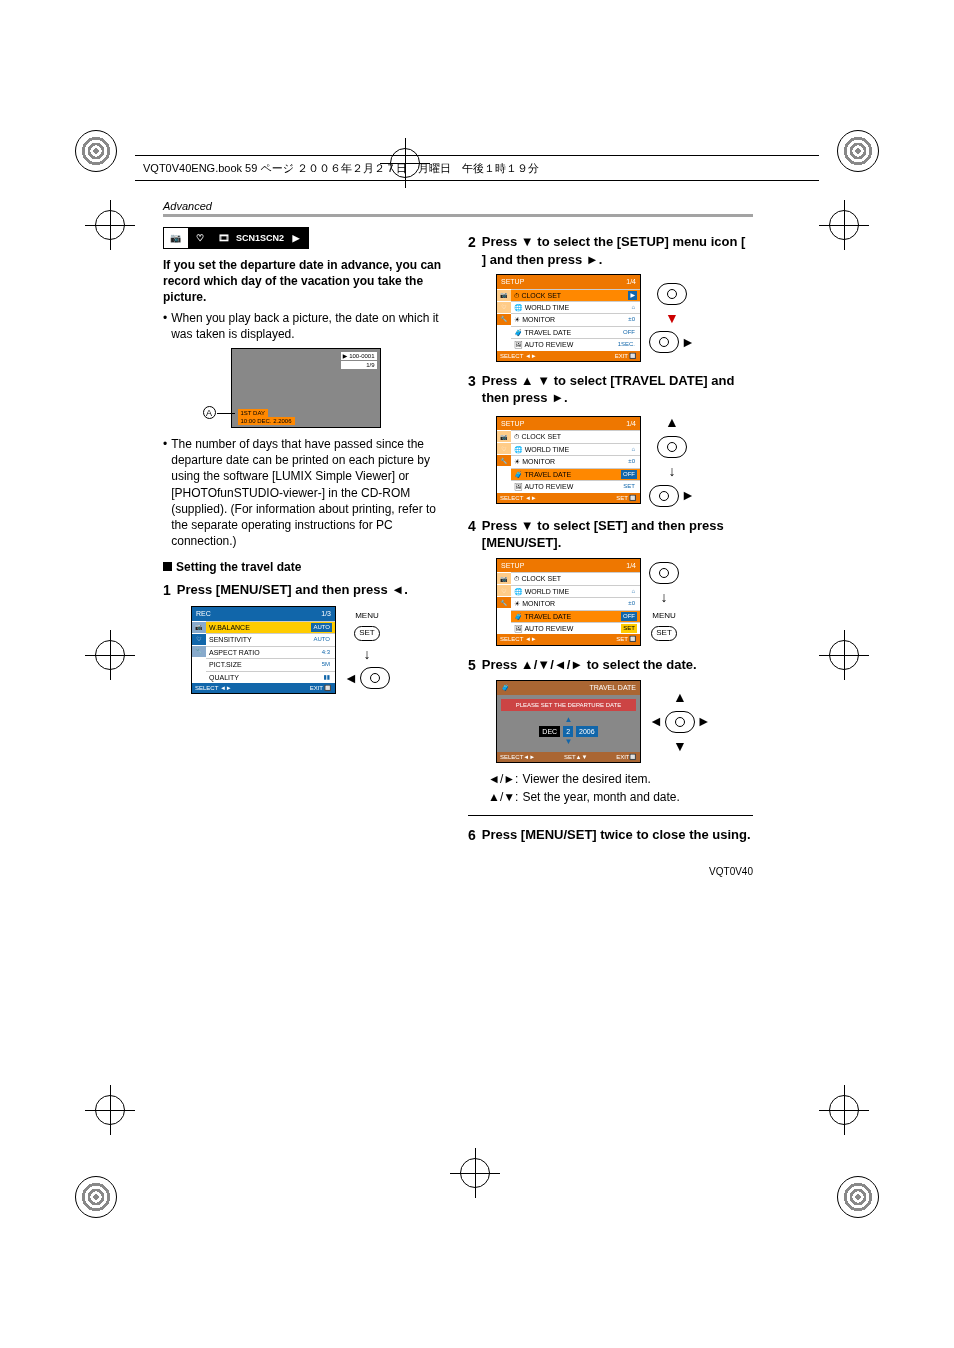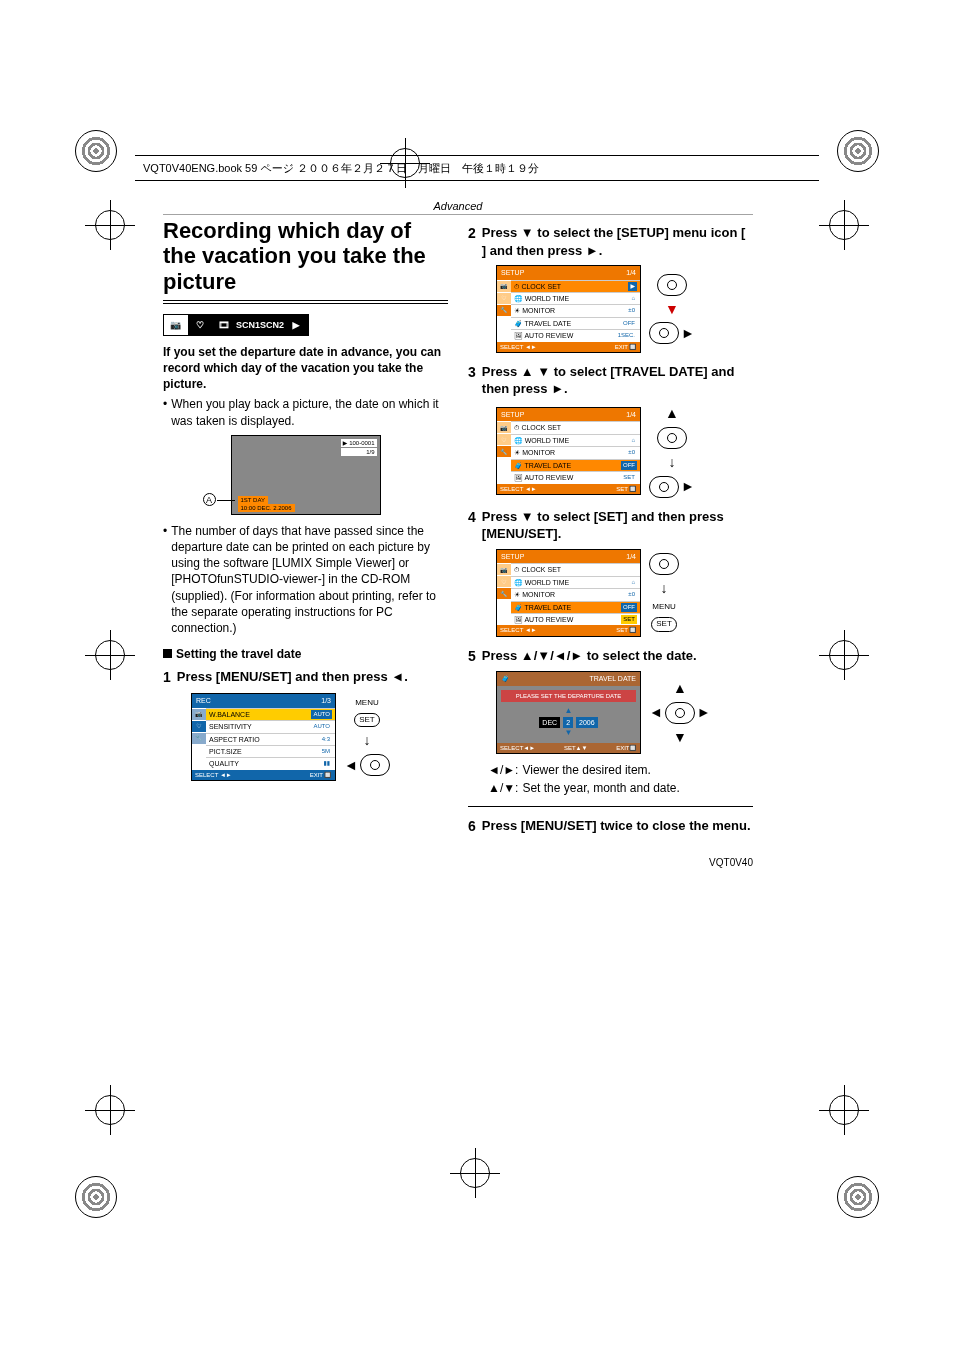--- a/index.html
+++ b/index.html
@@ -9,21 +9,21 @@
   .reg-circle-outer { width: 42px; height: 42px; border-radius: 50%; background: radial-gradient(circle, #888 0%, #888 10%, #fff 10%, #fff 20%, #888 20%, #888 30%, #fff 30%, #fff 40%, #888 40%, #888 50%, #fff 50%); border: 1px solid #000; }
   .reg-cross { width: 50px; height: 50px; position: relative; }
   .reg-cross::before, .reg-cross::after { content: ''; position: absolute; background: #000; }
   .reg-cross::before { width: 100%; height: 1px; top: 50%; left: 0; }
   .reg-cross::after { height: 100%; width: 1px; left: 50%; top: 0; }
   .reg-cross .c { position: absolute; width: 30px; height: 30px; border: 1px solid #000; border-radius: 50%; top: 10px; left: 10px; }
 
   .header-line { position: absolute; top: 155px; left: 135px; right: 135px; height: 26px; border-top: 1px solid #000; border-bottom: 1px solid #000; font-size: 11px; display: flex; align-items: center; padding-left: 8px; }
 
   .page-area { position: absolute; top: 200px; left: 163px; width: 590px; }
-  .adv { text-align: center; font-style: italic; font-size: 11px; border-bottom: 1px solid #a3a3a3; padding-bottom: 2px; margin-bottom: 3px; }
+  .adv { text-align: left; font-style: italic; font-size: 11px; border-bottom: 3px solid #a3a3a3; padding-bottom: 2px; margin-bottom: 10px; }
 
   .columns { display: flex; gap: 20px; }
   .col { flex: 1; font-size: 12px; line-height: 1.35; }
 
   h1.title { font-size: 22px; font-weight: bold; line-height: 1.15; border-bottom: 4px double #000; padding-bottom: 6px; margin-bottom: 10px; }
 
   .mode-strip { display: inline-flex; border: 1px solid #000; margin-bottom: 8px; }
   .mode-cell { width: 24px; height: 20px; display: flex; align-items: center; justify-content: center; font-size: 9px; font-weight: bold; }
   .mode-cell.dark { background: #000; color: #fff; }
 
@@ -153,21 +153,20 @@
 <div class="header-line">
     <span>VQT0V40ENG.book  59 ページ  ２００６年２月２７日　月曜日　午後１時１９分</span>
   </div>
 
 <div class="page-area">
   <div class="adv">Advanced</div>
 
   <div class="columns">
 
     <div class="col">
-      <h1 class="title">Recording which day of the vacation you take the picture</h1>
 
       <div class="mode-strip">
         <div class="mode-cell">📷</div>
         <div class="mode-cell dark">♡</div>
         <div class="mode-cell dark">🎞</div>
         <div class="mode-cell dark">SCN1</div>
         <div class="mode-cell dark">SCN2</div>
         <div class="mode-cell dark">▶</div>
       </div>
 
@@ -472,21 +471,21 @@
         <div class="expl-row">
             <span>▲/▼:</span>
             <span>Set the year, month and date.</span>
           </div>
       </div>
 
       <hr class="step-rule">
 
       <div class="step">
           <span class="num">6</span>
-          <span class="step-body">Press [MENU/SET] twice to close the menu.</span>
+          <span class="step-body">Press [MENU/SET] twice to close the using.</span>
         </div>
 
       <div class="pagenum">
         <div class="code">VQT0V40</div>
       </div>
     </div>
   </div>
 </div>
 
 </body></html>

